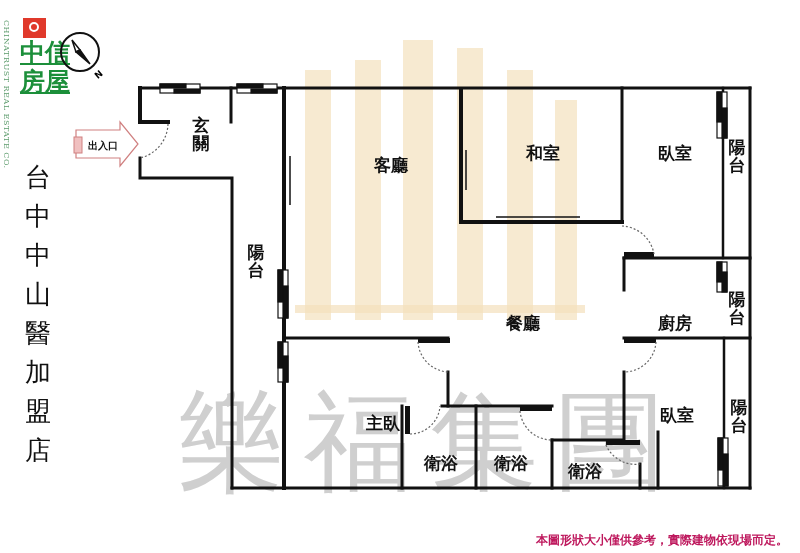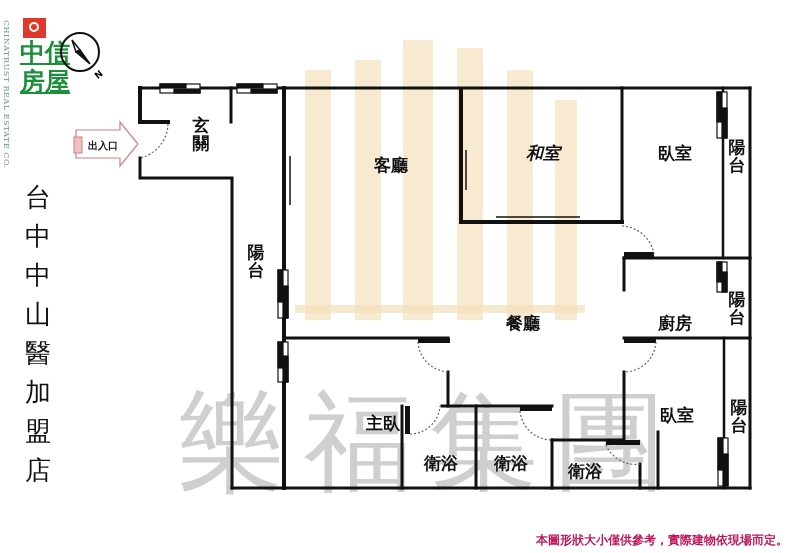--- a/index.html
+++ b/index.html
@@ -3,21 +3,21 @@
 <meta charset="utf-8">
 <style>
   html,body{margin:0;padding:0;background:#fff;}
   body{width:800px;height:553px;position:relative;overflow:hidden;font-family:"DejaVu Serif",serif;}
   .abs{position:absolute;}
   .logo-box{left:23px;top:18px;width:23px;height:20px;background:#e0392b;}
   .logo-box .knot{position:absolute;left:6px;top:4px;width:10px;height:10px;border-radius:50%;border:2px solid #fff;box-sizing:border-box;}
   .logo-text{left:20px;top:38px;color:#1c8f3a;font-size:25px;line-height:29px;font-weight:bold;font-family:"DejaVu Sans",sans-serif;width:60px;text-decoration:underline;}
   .logo-en{left:2px;top:20px;writing-mode:vertical-rl;color:#5a9a6a;font-size:8px;letter-spacing:0.5px;font-family:"DejaVu Serif",serif;}
   .compass{left:58px;top:30px;width:50px;height:50px;}
-  .store{left:18px;top:158px;width:40px;font-size:26px;line-height:39px;color:#111;text-align:center;font-family:"DejaVu Serif",serif;margin-top:20px;}
+  .store{left:18px;top:158px;width:40px;font-size:26px;line-height:39px;color:#111;text-align:center;font-family:"DejaVu Serif",serif;}
   .wm-logo{left:285px;top:40px;width:330px;height:290px;}
   .wm-text{left:178px;top:382px;font-size:108px;letter-spacing:18px;color:#cfcfcf;font-family:"DejaVu Serif",serif;line-height:120px;white-space:nowrap;}
   .room{font-size:17px;font-weight:bold;color:#111;font-family:"DejaVu Sans",sans-serif;white-space:nowrap;}
   .room.v{width:18px;line-height:18px;text-align:center;white-space:normal;}
   .disclaimer{right:12px;top:532px;font-size:12px;font-weight:bold;color:#be185d;white-space:nowrap;}
   .entry-label{font-size:10px;font-weight:bold;color:#111;}
   svg text{font-family:"DejaVu Sans",sans-serif;}
 </style>
 </head>
 <body>
@@ -139,21 +139,21 @@
   <g>
     <polygon points="76,130 120,130 120,122 138,144 120,166 120,158 76,158" fill="#fff" stroke="#d08080" stroke-width="1.2"></polygon>
     <rect x="74" y="137" width="8" height="16" fill="#f0c0c0" stroke="#d08080" stroke-width="1"></rect>
   </g>
 </svg>
 
 <div class="abs entry-label" style="left:88px;top:139px;">出入口</div>
 
 <div class="abs room v" style="left:192px;top:116px;">玄關</div>
 <div class="abs room" style="left:374px;top:154px;">客廳</div>
-<div class="abs room" style="left:526px;top:142px;font-style:italic;">和室</div>
+<div class="abs room" style="left:526px;top:142px;">和室</div>
 <div class="abs room" style="left:658px;top:142px;">臥室</div>
 <div class="abs room v" style="left:728px;top:138px;">陽台</div>
 <div class="abs room v" style="left:247px;top:243px;">陽台</div>
 <div class="abs room" style="left:506px;top:312px;text-align:center;">餐廳</div>
 <div class="abs room" style="left:658px;top:312px;">廚房</div>
 <div class="abs room v" style="left:728px;top:290px;">陽台</div>
 <div class="abs room" style="left:330px;top:412px;margin-left:36px;">主臥</div>
 <div class="abs room" style="left:424px;top:452px;">衛浴</div>
 <div class="abs room" style="left:494px;top:452px;">衛浴</div>
 <div class="abs room" style="left:568px;top:460px;">衛浴</div>

